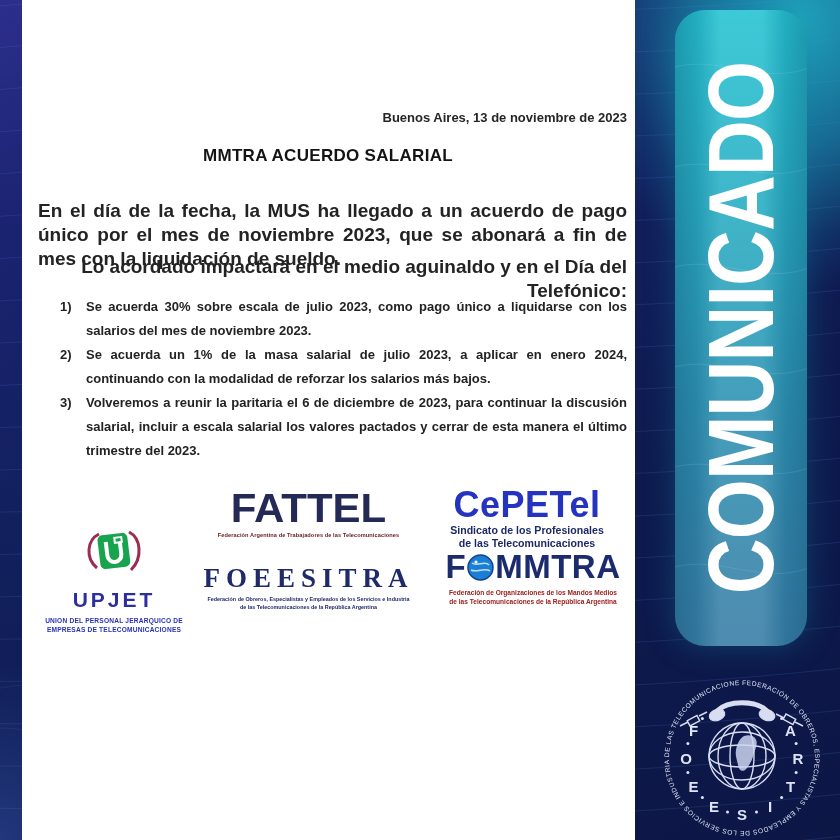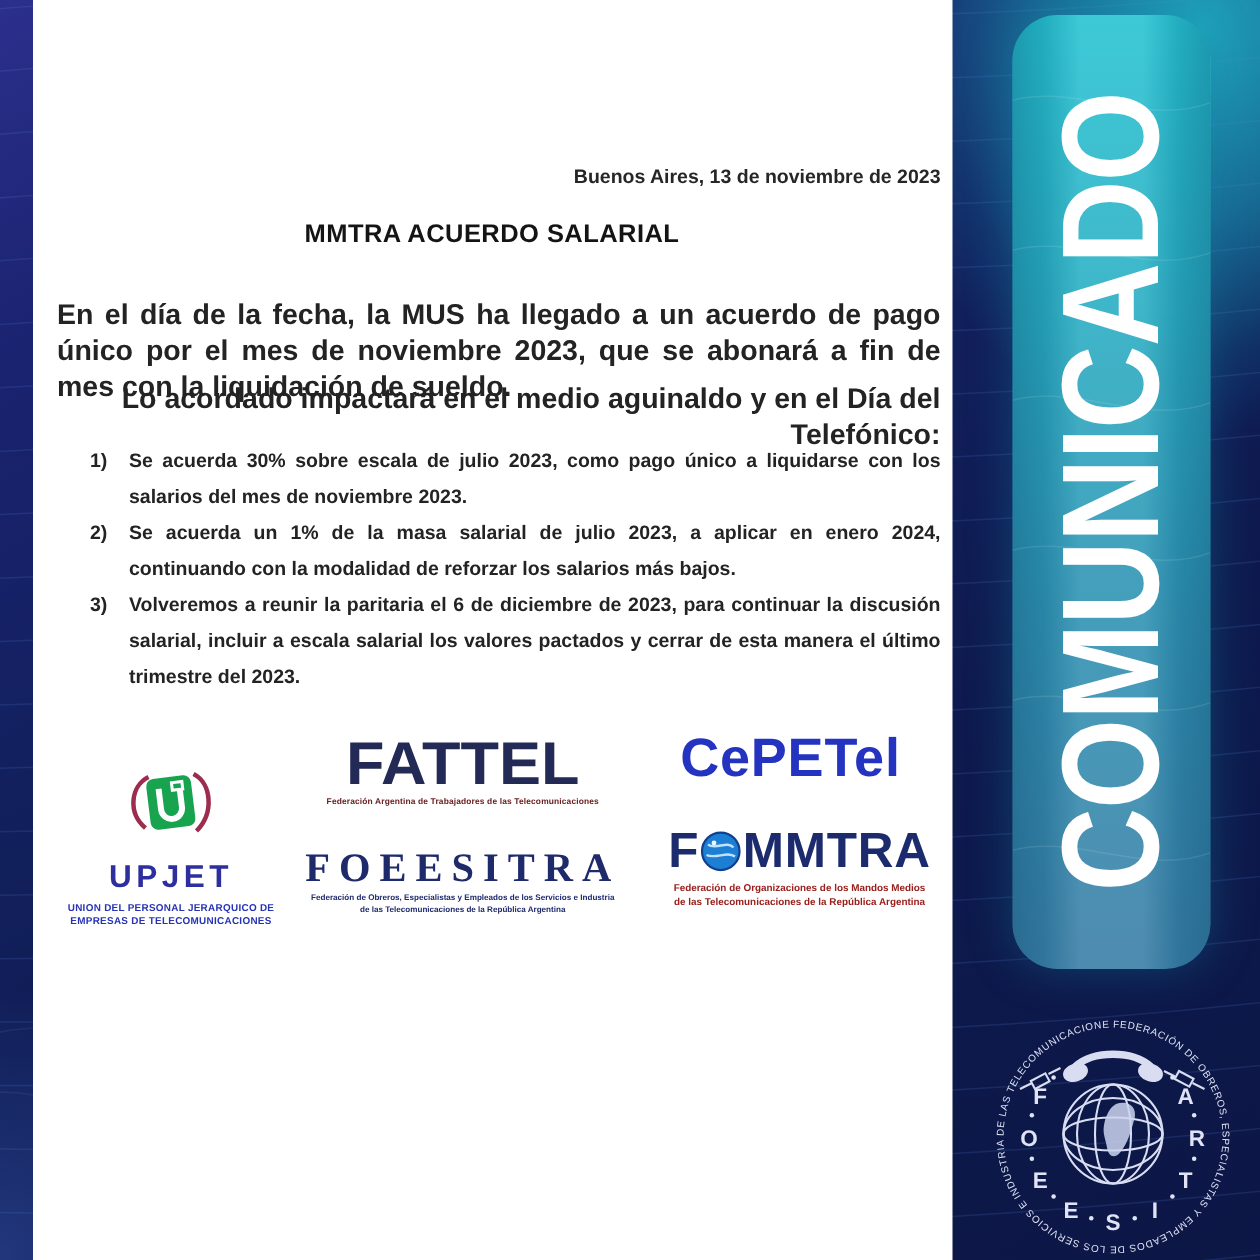--- a/index.html
+++ b/index.html
@@ -51,21 +51,21 @@
   .para{ position:absolute; left:16px; width:589px; font-size:19px; font-weight:600; line-height:24px; text-align:justify; color:#232323;}
   .p1{ top:199px; }
   .p2{ top:255px; text-align:right; }
   .list{ position:absolute; left:38px; top:295px; width:567px; list-style:none; }
   .item{ display:flex; font-size:13px; font-weight:600; line-height:24px; color:#232323;}
   .item .num{ width:26px; flex:0 0 26px; }
   .item .txt{ flex:1; text-align:justify; }
 
   
   .logo{ position:absolute; text-align:center;margin-top:16px; }
-  .upjet{ left:6px; top:494px; width:172px; }
+  .upjet{ left:6px; top:510px; width:172px; }
   .upjet-name{ font-size:21px; font-weight:bold; letter-spacing:3px; color:#2d2f9e; margin-top:4px;}
   .upjet-tag{ font-size:6.6px; font-weight:bold; color:#2733b5; line-height:9px; margin-top:4px; letter-spacing:.2px;}
   .fattel{ left:181px; top:471px; width:211px; }
   .fattel-name{ font-size:42px; font-weight:bold; letter-spacing:0; color:#232a56; line-height:44px; transform:scaleY(.96);}
   .fattel-tag{ font-size:5.6px; font-weight:bold; color:#6b2020; margin-top:1px; letter-spacing:.1px;}
   .cepetel{ left:404px; top:470px; width:202px; }
   .cepetel-name{ font-size:36px; font-weight:bold; color:#2433c0; line-height:37px; letter-spacing:.5px;}
   .cepetel-tag{ font-size:10.6px; font-weight:bold; color:#1d2a66; line-height:12.5px; margin-top:1px;}
   .foeesitra{ left:181px; top:548px; width:211px; }
   .foeesitra-name{ font-family:"Liberation Serif",serif; font-size:27px; font-weight:bold; letter-spacing:6px; color:#1f2a6b; line-height:29px;}
@@ -174,20 +174,24 @@
       </div>
     </div>
 
     <div class="logo fattel">
       <div class="fattel-name">FATTEL</div>
       <div class="fattel-tag">Federación Argentina de Trabajadores de las Telecomunicaciones</div>
     </div>
 
     <div class="logo cepetel">
       <div class="cepetel-name">CePETel</div>
+      <div class="cepetel-tag">
+        <div>Sindicato de los Profesionales</div>
+        <div>de las Telecomunicaciones</div>
+      </div>
     </div>
 
     <div class="logo foeesitra">
       <div class="foeesitra-name">FOEESITRA</div>
       <div class="foeesitra-tag">
         <div>Federación de Obreros, Especialistas y Empleados de los Servicios e Industria</div>
         <div>de las Telecomunicaciones de la República Argentina</div>
       </div>
     </div>
 

